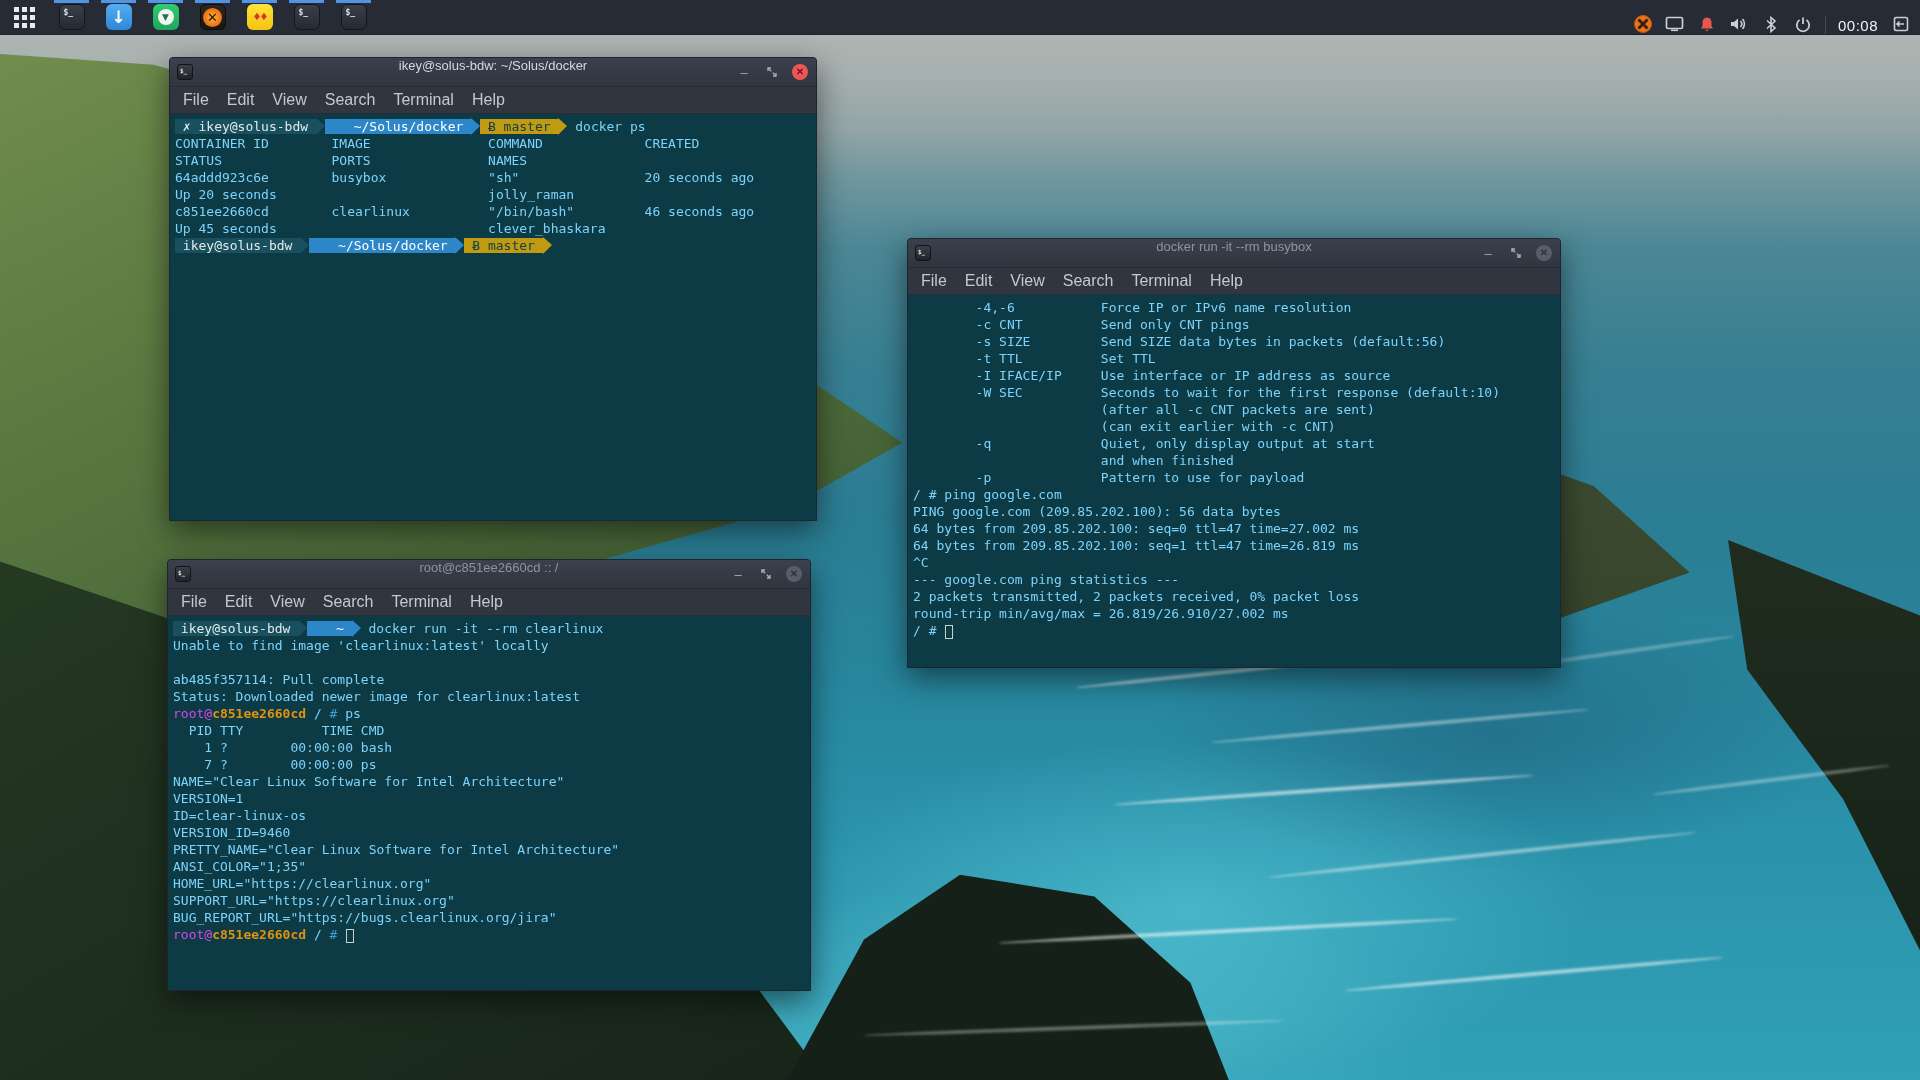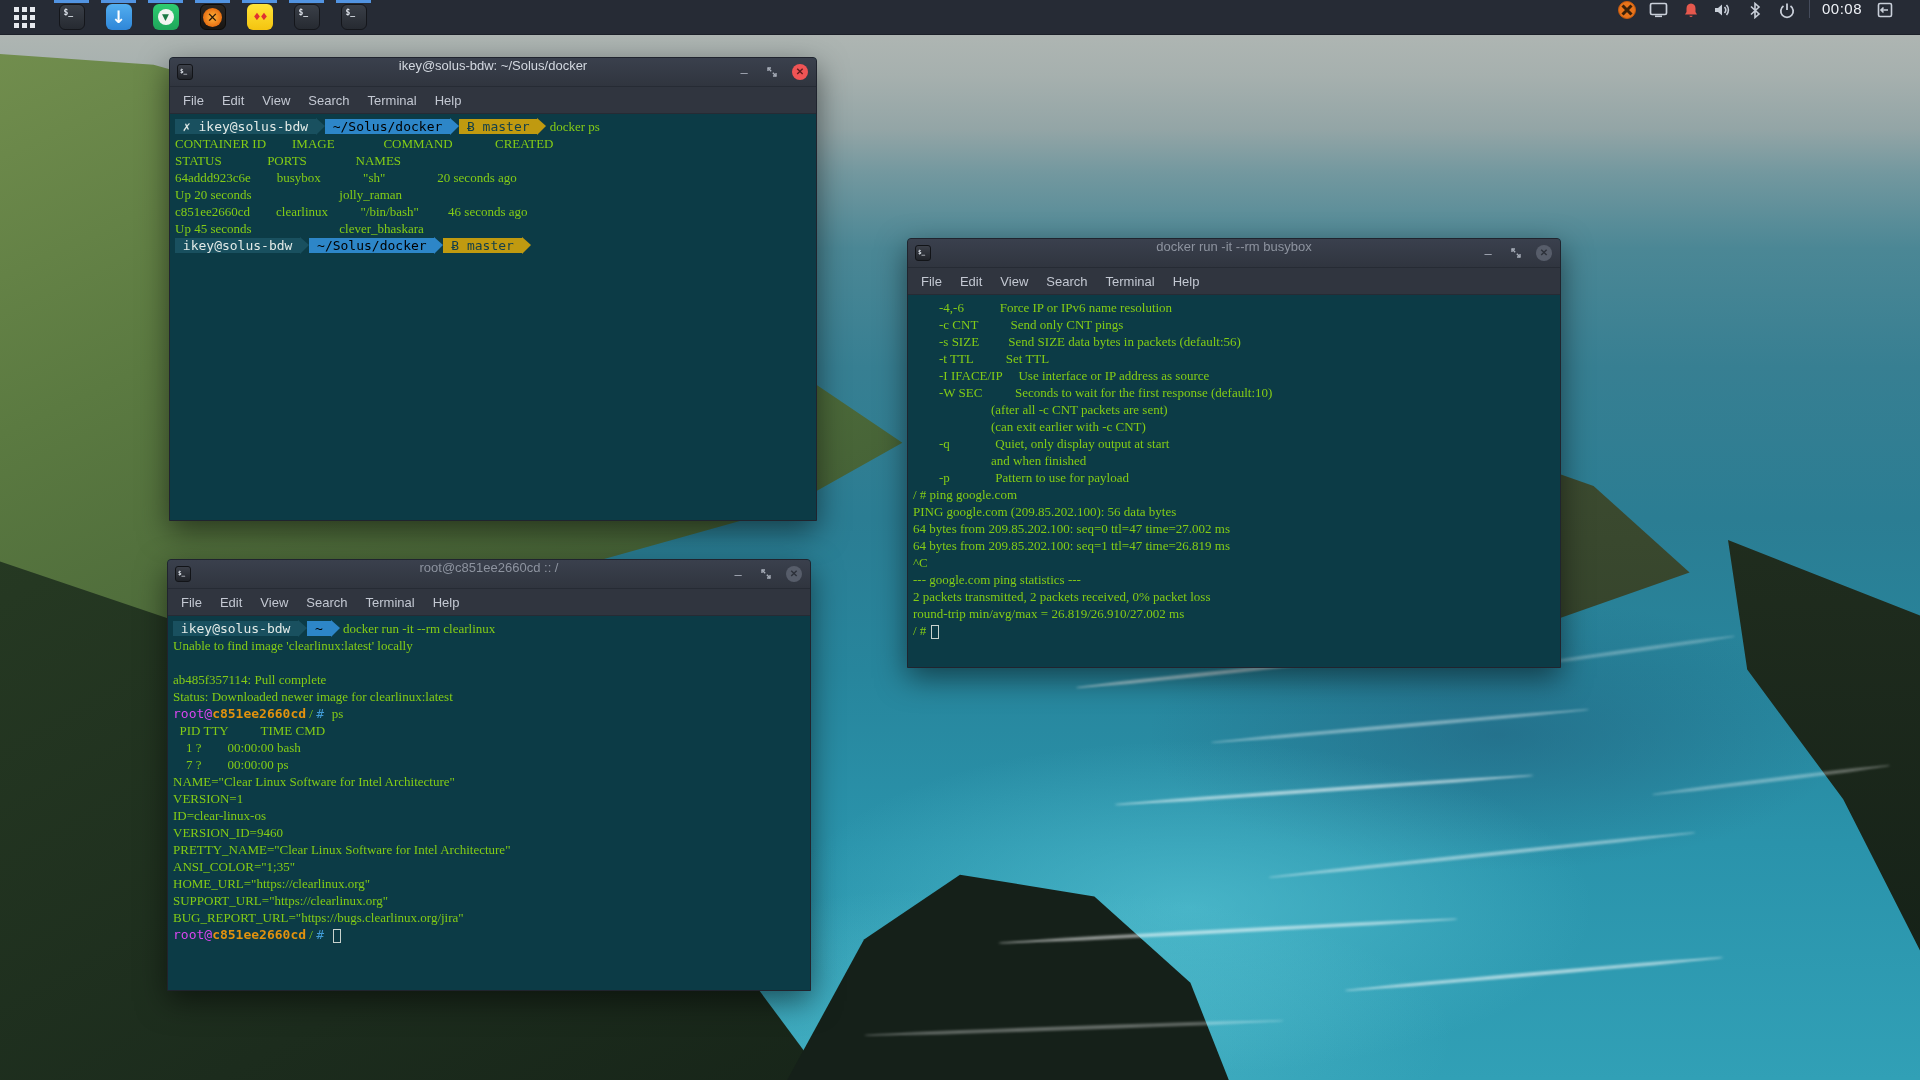--- a/index.html
+++ b/index.html
@@ -39,49 +39,49 @@
   .ic-down .glyph{color:#fff;font:bold 17px "DejaVu Sans",sans-serif;line-height:1;}
   .ic-shield{background:linear-gradient(#2ecc71,#1ea65a);}
   .ic-shield .glyph{width:16px;height:16px;border-radius:50%;background:#f2f5f1;color:#1b7a44;
     font:bold 9px "DejaVu Sans",sans-serif;display:flex;align-items:center;justify-content:center;}
   .ic-xchip{background:linear-gradient(#2b2723,#191613);border:1px solid #0d0c0a;}
   .ic-xchip .glyph{width:19px;height:19px;border-radius:50%;background:radial-gradient(#ffb43c,#e86f12 70%);
     color:#241409;font:bold 13px "DejaVu Sans",sans-serif;display:flex;align-items:center;justify-content:center;line-height:1;}
   .ic-hex{background:linear-gradient(#ffe438,#f4c410);}
   .ic-hex .glyph{color:#e03131;font:10px "DejaVu Sans",sans-serif;letter-spacing:-2px;line-height:1;text-align:center;}
   
-  #tray{margin-left:auto;display:flex;align-items:flex-start;gap:12px;padding-right:26px;height:34px;}
+  #tray{margin-left:auto;display:flex;align-items:flex-end;gap:12px;padding-right:10px;height:34px;}
   .tray-ic{display:flex;align-items:center;justify-content:center;width:20px;height:20px;}
   .tray-sep{width:1px;height:18px;background:#454c5c;}
   #clock{color:#eef1f6;font-size:15px;letter-spacing:.5px;}
   
   .window{position:absolute;background:#0c3b46;border:1px solid #20242e;border-radius:4px 4px 0 0;
     box-shadow:0 10px 30px rgba(0,0,0,.5);overflow:hidden;}
   .titlebar{height:28px;background:linear-gradient(#3a404d,#30353f);border-bottom:1px solid #262b34;
     position:relative;display:flex;align-items:flex-start;}
   .win-icon{position:absolute;left:7px;top:6px;width:16px;height:16px;border-radius:3px;
     background:linear-gradient(#3c4049,#202329);border:1px solid #121418;
     font:bold 6px "DejaVu Sans Mono",monospace;color:#dfe4ec;display:flex;align-items:flex-start;padding:2px 0 0 2px;box-sizing:border-box;}
   .win-title{flex:1;text-align:center;font-size:13px;color:#8d939f;}
   .window.focused .win-title{color:#d3d8e0;}
   .win-btns{position:absolute;right:8px;top:0;height:28px;display:flex;align-items:center;gap:12px;}
   .wb{width:16px;height:16px;display:flex;align-items:center;justify-content:center;color:#a7adb8;font-size:13px;line-height:1;}
   .wb-close{border-radius:50%;background:#575d6a;color:#2d313a;font-size:10px;font-weight:bold;}
   .window.focused .wb-close{background:#f05455;color:#5c1a1c;}
   .menubar{height:26px;background:#30353f;border-bottom:1px solid #262b34;display:flex;align-items:center;padding-left:4px;}
-  .menu-item{font-size:13px;color:#c3c8d2;padding:0 9px;}
+  .menu-item{font-size:16px;color:#c3c8d2;padding:0 9px;}
   .term-body{padding:4px 0 0 5px;}
   .tline{font:13px/17px "DejaVu Sans Mono",monospace;color:#c8d2cd;white-space:pre;height:17px;}
-  .plain{color:#84cc16;font-family:Liberation Serif, serif;}
+  .plain{color:#7dd3fc;}
   .red-t{color:#ef4b3e;}
   .red{color:#d946ef;}
   .orange{color:#e2920e;font-weight:bold;}
   .blue{color:#419bd6;}
   .seg-host{background:#19505f;color:#e2eae7;}
-  .seg-path{background:#2d86c8;color:#000000;}
+  .seg-path{background:#2d86c8;color:#ffffff;padding-left:21px;}
   .seg-git{background:#c09a10;color:#14404b;}
   .arr{display:inline-block;width:0;height:0;border-top:8px solid transparent;
     border-bottom:9px solid transparent;border-left:9px solid;vertical-align:top;}
   .arr-host{border-left-color:#19505f;}
   .arr-path{border-left-color:#2d86c8;}
   .arr-git{border-left-color:#c09a10;}
   .cursor{display:inline-block;width:8px;height:14px;border:1px solid #c8d2cd;vertical-align:middle;margin-left:1px;box-sizing:border-box;}
 </style>
 </head>
 <body>

